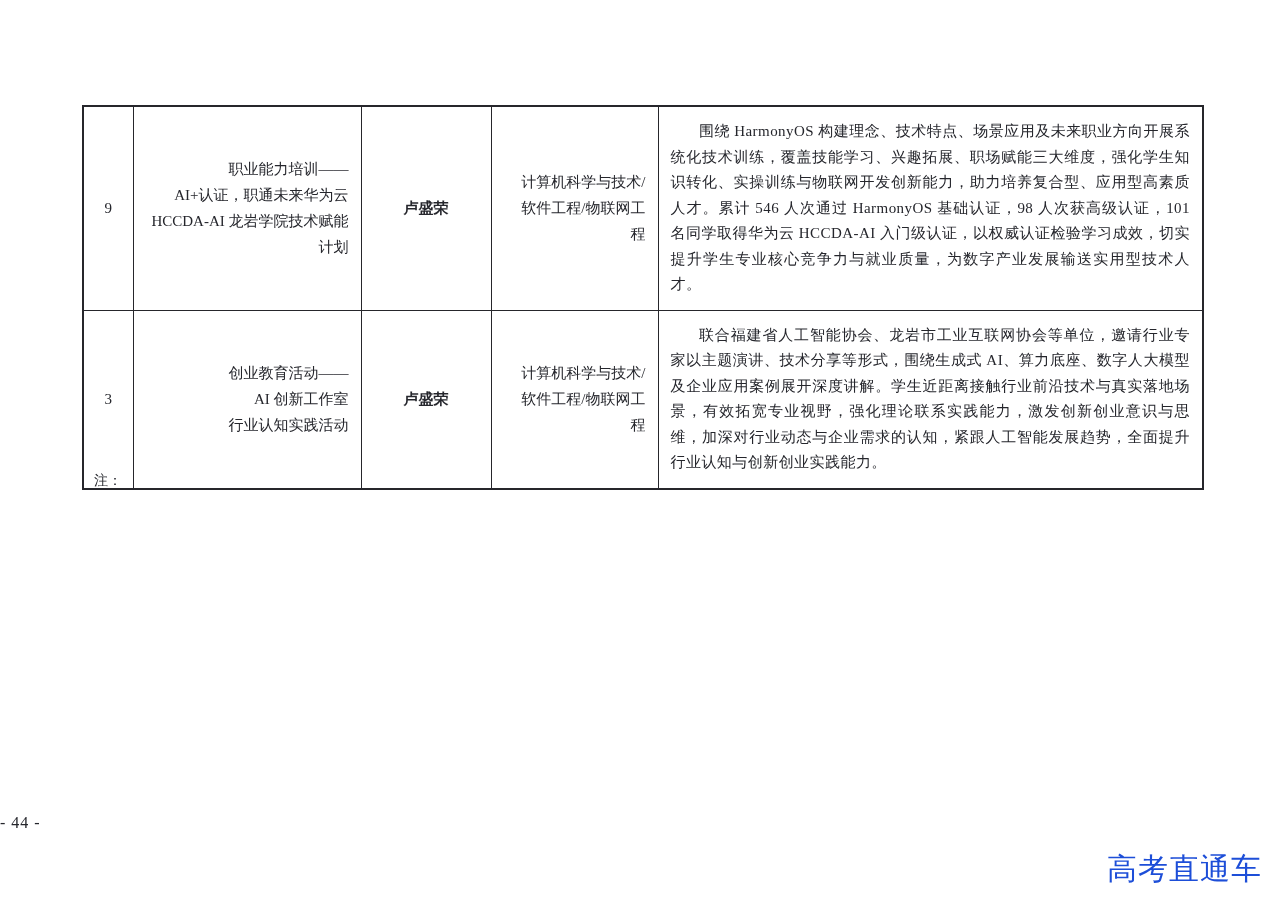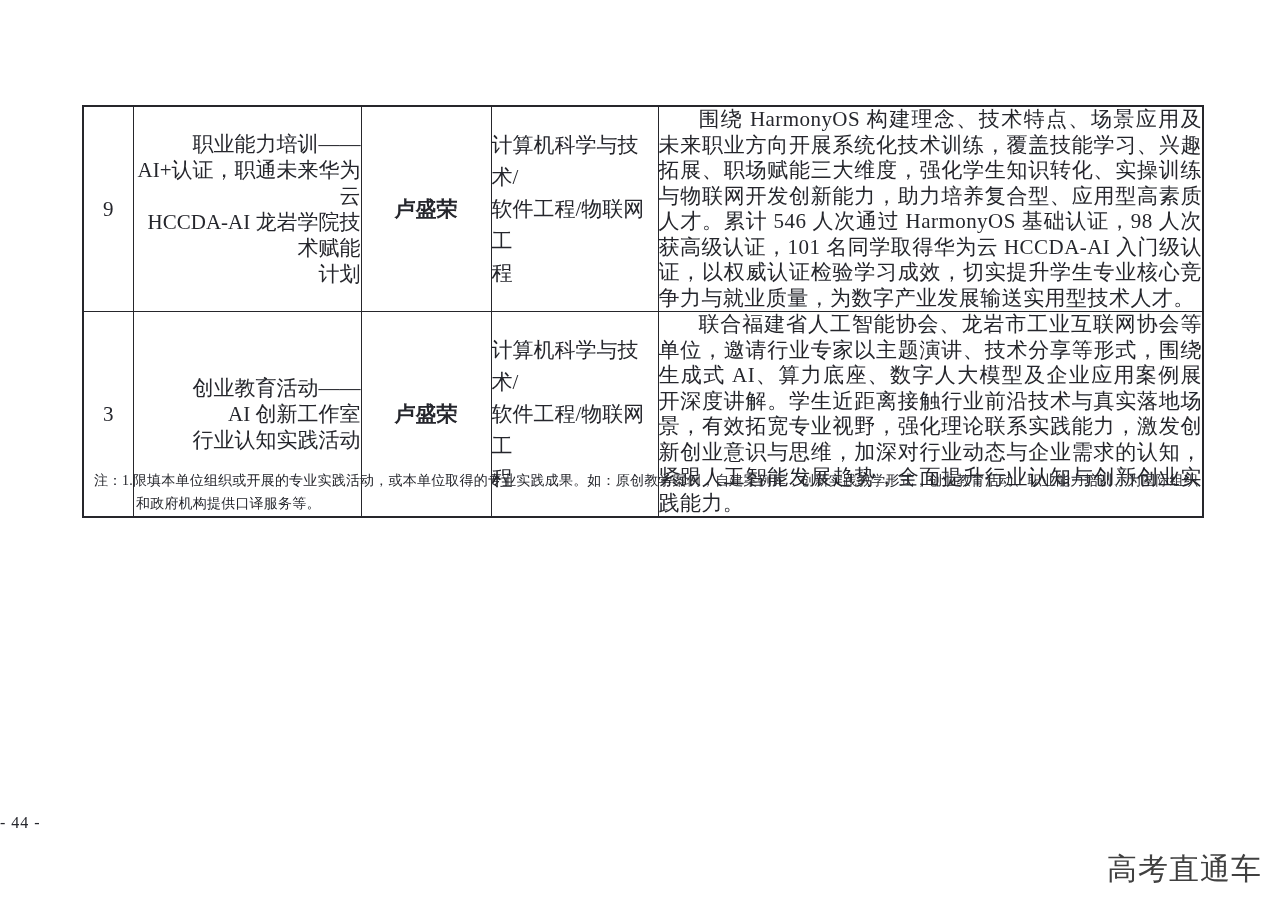--- a/index.html
+++ b/index.html
@@ -22,37 +22,37 @@
     left: 82px;
     top: 105px;
     width: 1122px;
     border-collapse: collapse;
     table-layout: fixed;
     border: 2px solid #26262b;
   }
   .doc-table td {
     border: 1px solid #26262b;
     vertical-align: middle;
-    font-size: 21px;
-    padding: 0;
+    font-size: 15px;
+    padding: 12px;
   }
   .row-9  { height: 188px; }
   .row-10 { height: 163px; }
 
   .cell-no      { text-align: center; }
   .cell-activity{
     text-align: right;
     white-space: pre-line;
     line-height: 26px;
   }
   .cell-leader  { text-align: center; font-weight: bold; }
   .cell-dept    {
-    text-align: left;
+    text-align: right;
     white-space: pre-line;
-    line-height: 32px;
+    line-height: 26px;
   }
   .cell-desc {
     text-align: justify;
     padding: 5px 12px 5px 13px;
     line-height: 25.5px;
     text-indent: 1.9em;
     letter-spacing: 0.45px;
     word-break: break-word;
   }
 
@@ -84,21 +84,21 @@
     text-align: left;
     font-size: 16px;
     letter-spacing: 1px;
   }
   .watermark {
     position: absolute;
     top: 850px;
     right: 18px;
     font-size: 30px;
     line-height: 38px;
-    color: #404040;
+    color: #1d4ed8;
     letter-spacing: 1px;
     font-family: "Liberation Sans", "DejaVu Sans", sans-serif;
     text-shadow: 0.5px 0.5px 0 #ffffff;
   }
 </style>
 </head>
 <body>
 
 <table class="doc-table">
   <colgroup>
@@ -131,19 +131,18 @@
 软件工程/物联网工
 程</td>
       <td class="cell-desc">联合福建省人工智能协会、龙岩市工业互联网协会等单位，邀请行业专家以主题演讲、技术分享等形式，围绕生成式 AI、算力底座、数字人大模型及企业应用案例展开深度讲解。学生近距离接触行业前沿技术与真实落地场景，有效拓宽专业视野，强化理论联系实践能力，激发创新创业意识与思维，加深对行业动态与企业需求的认知，紧跟人工智能发展趋势，全面提升行业认知与创新创业实践能力。</td>
     </tr>
   </tbody>
 </table>
 
 <div class="notes">
   <div class="notes-label">注：</div>
   <div class="notes-items">
-    <div class="note-item">1.限填本单位组织或开展的专业实践活动，或本单位取得的专业实践成果。如：原创教学案例，自建案例库，创新实践教学形式，创业教育活动、职业能力培训、为国际组织和政府机构提供口译服务等。</div>
   </div>
 </div>
 
 <div class="page-number">- 44 -</div>
 
 <div class="watermark">高考直通车</div>
 
 </body></html>

